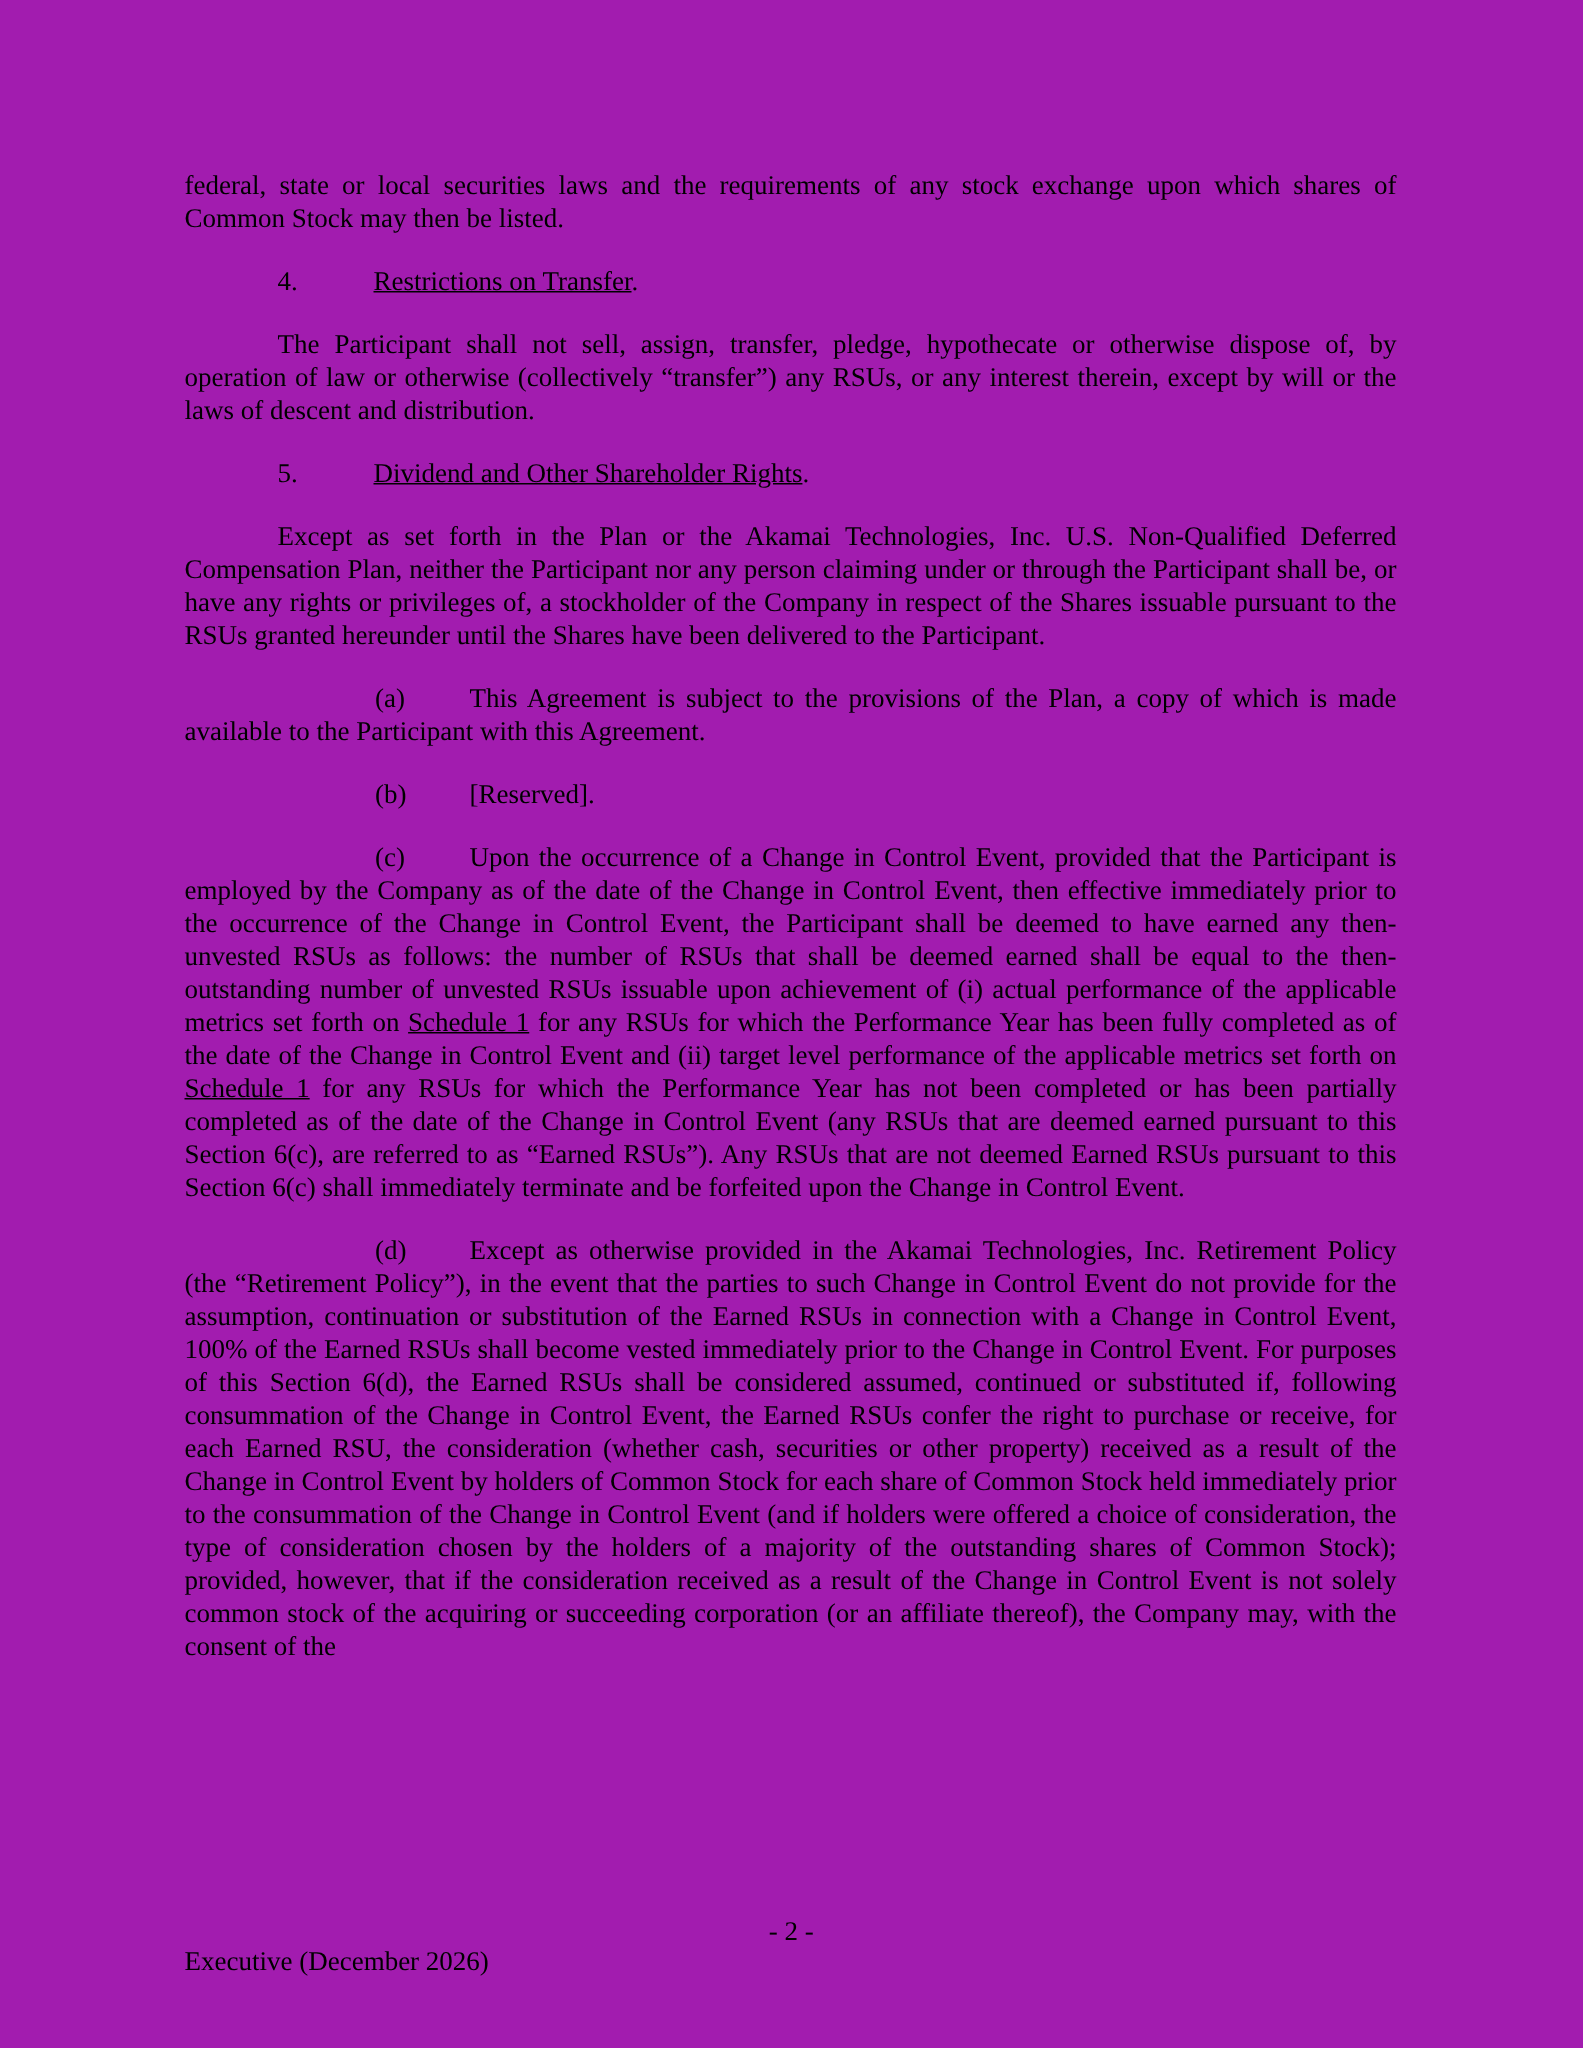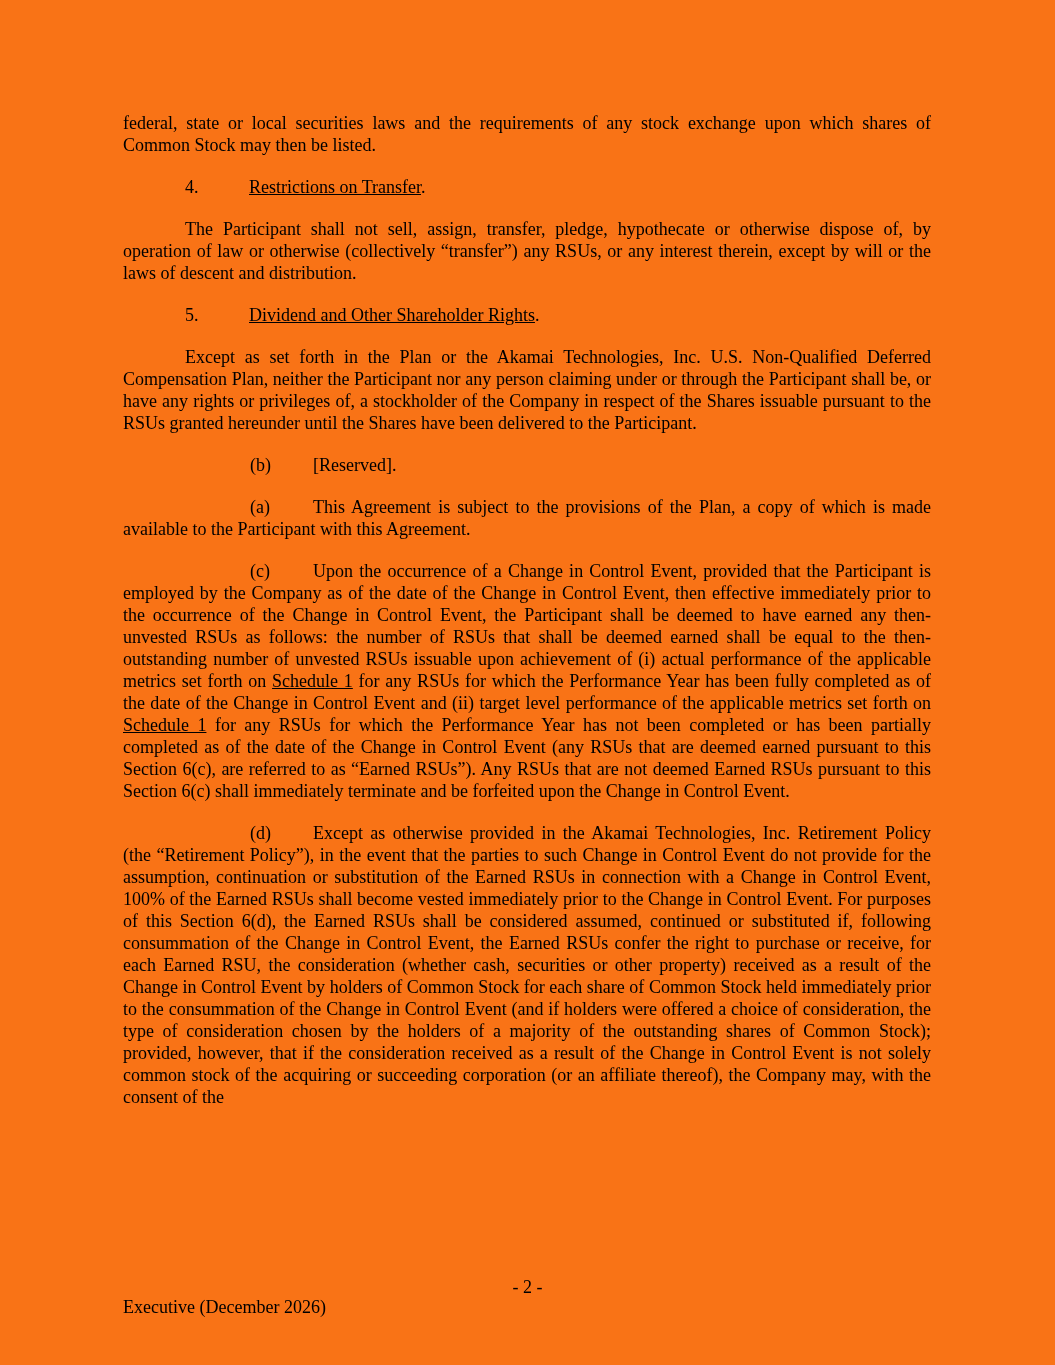--- a/index.html
+++ b/index.html
@@ -8,21 +8,21 @@
     width: 1055px;
     height: 1365px;
     position: relative;
     background: #ffffff;
     color: #000000;
     font-family: "Liberation Serif", "DejaVu Serif", serif;
     font-size: 18px;
     line-height: 22px;
     overflow: hidden;
   }
-  .page { position: absolute; inset: 0; background: #f97316; padding-left: 12px; }
+  .page { position: absolute; inset: 0; background: #a21caf; padding-left: 12px; }
   .content {
     position: absolute;
     left: 123px;
     top: 112px;
     width: 808px;
   }
   .content p {
     margin: 0 0 20px 0;
     text-align: justify;
   }
@@ -62,23 +62,23 @@
 
     <p class="ind1 heading"><span class="tab tab-num">4.</span><span class="u">Restrictions on Transfer</span><span>.</span></p>
 
     <p class="ind1">The Participant shall not sell, assign, transfer, pledge, hypothecate or otherwise dispose of, by operation of law or otherwise (collectively “transfer”) any RSUs, or any interest therein, except by will or the laws of descent and distribution.</p>
 
     <p class="ind1 heading"><span class="tab tab-num">5.</span><span class="u">Dividend and Other Shareholder Rights</span><span>.</span></p>
 
     <p class="ind1">Except as set forth in the Plan or the Akamai Technologies, Inc. U.S. Non-Qualified Deferred Compensation Plan, neither the Participant nor any person claiming under or through the Participant shall be, or have any rights or privileges of, a stockholder of the Company in respect of the Shares issuable pursuant to the RSUs granted hereunder until the Shares have been delivered to the Participant.</p>
 
 
+    <p class="ind2"><span class="tab tab-label">(a)</span><span>This Agreement is subject to the provisions of the Plan, a copy of which is made available to the Participant with this Agreement.</span></p>
+
     <p class="ind2"><span class="tab tab-label">(b)</span><span>[Reserved].</span></p>
-
-    <p class="ind2"><span class="tab tab-label">(a)</span><span>This Agreement is subject to the provisions of the Plan, a copy of which is made available to the Participant with this Agreement.</span></p>
 
     <p class="ind2"><span class="tab tab-label">(c)</span><span>Upon the occurrence of a Change in Control Event, provided that the Participant is employed by the Company as of the date of the Change in Control Event, then effective immediately prior to the occurrence of the Change in Control Event, the Participant shall be deemed to have earned any then-unvested RSUs as follows: the number of RSUs that shall be deemed earned shall be equal to the then-outstanding number of unvested RSUs issuable upon achievement of (i) actual performance of the applicable metrics set forth on </span><span class="u">Schedule 1</span><span> for any RSUs for which the Performance Year has been fully completed as of the date of the Change in Control Event and (ii) target level performance of the applicable metrics set forth on </span><span class="u">Schedule 1</span><span> for any RSUs for which the Performance Year has not been completed or has been partially completed as of the date of the Change in Control Event (any RSUs that are deemed earned pursuant to this Section 6(c), are referred to as “Earned RSUs”).  Any RSUs that are not deemed Earned RSUs pursuant to this Section 6(c) shall immediately terminate and be forfeited upon the Change in Control Event.</span></p>
 
     <p class="ind2"><span class="tab tab-label">(d)</span><span>Except as otherwise provided in the Akamai Technologies, Inc. Retirement Policy (the “Retirement Policy”), in the event that the parties to such Change in Control Event do not provide for the assumption, continuation or substitution of the Earned RSUs in connection with a Change in Control Event, 100% of the Earned RSUs shall become vested immediately prior to the Change in Control Event. For purposes of this Section 6(d), the Earned RSUs shall be considered assumed, continued or substituted if, following consummation of the Change in Control Event, the Earned RSUs confer the right to purchase or receive, for each Earned RSU, the consideration (whether cash, securities or other property) received as a result of the Change in Control Event by holders of Common Stock for each share of Common Stock held immediately prior to the consummation of the Change in Control Event (and if holders were offered a choice of consideration, the type of consideration chosen by the holders of a majority of the outstanding shares of Common Stock); provided, however, that if the consideration received as a result of the Change in Control Event is not solely common stock of the acquiring or succeeding corporation (or an affiliate thereof), the Company may, with the consent of the</span></p>
 
   </main>
 
   <div class="footer-page">- 2 -</div>
 
   <div class="footer-left">Executive (December 2026)</div>

